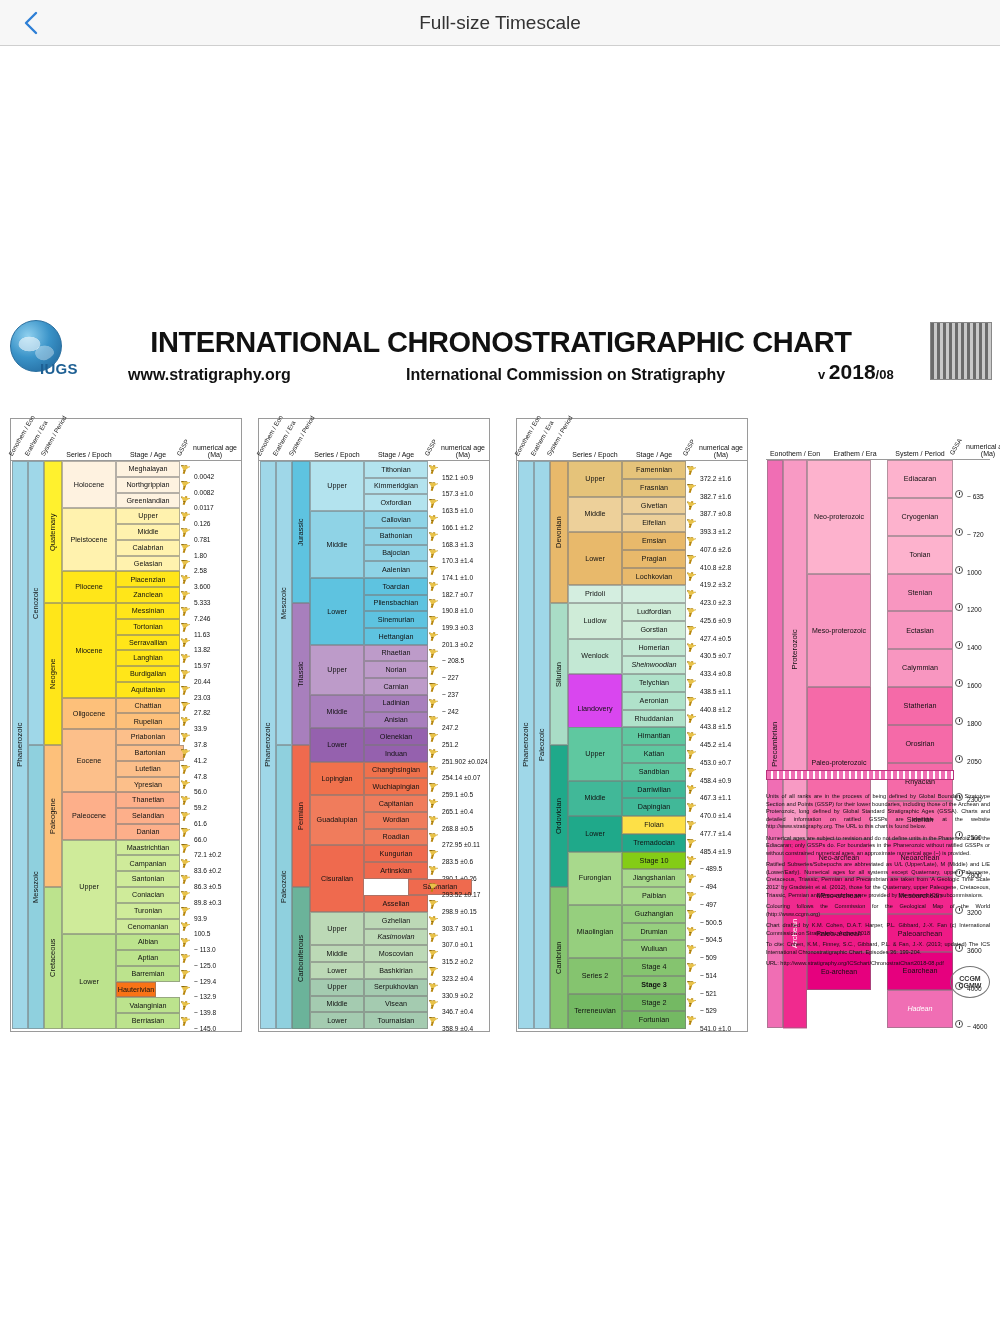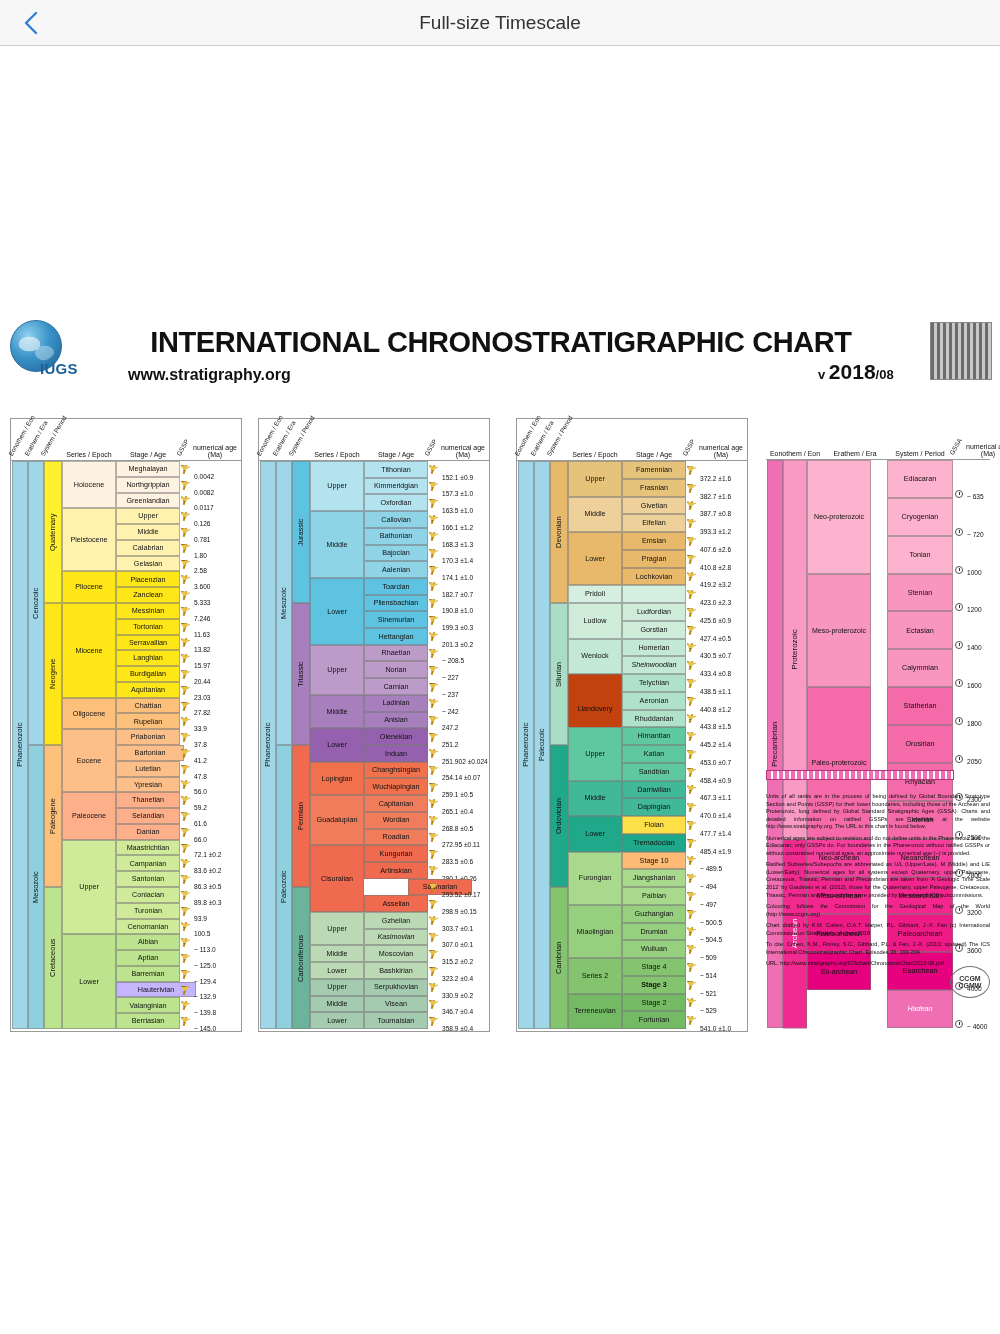--- a/index.html
+++ b/index.html
@@ -153,20 +153,21 @@
 <div class="chart-wrap">
   <div class="chart">
 
     <div class="chart-header">
       <div class="iugs-logo">
         <div class="globe"></div>
         <div class="iugs-text">IUGS</div>
       </div>
       <div class="main-title">INTERNATIONAL CHRONOSTRATIGRAPHIC CHART</div>
       <div class="site-url">www.stratigraphy.org</div>
+      <div class="ics-name">International Commission on Stratigraphy</div>
       <div class="version">
         <span>v</span>
         <b>2018</b><span>/08</span>
       </div>
       <div class="barcode"></div>
     </div>
 
     <div id="panels">
         <div class="col c1" style="left: 2px; width: 232px;">
           <div class="colhead">
@@ -286,21 +287,21 @@
             <div class="cell" style="left: 51px; top: 378.667px; width: 54px; height: 94.6667px; background: rgb(207, 235, 154);">Upper</div>
             <div class="cell" style="left: 105px; top: 473.333px; width: 64px; height: 15.7778px; background: rgb(188, 227, 141);">Albian</div>
             <div class="gssp" style="left: 170px; top: 477.222px;"></div>
             <div class="age" style="left: 183px; top: 485.111px;">~ 113.0</div>
             <div class="cell" style="left: 105px; top: 489.111px; width: 64px; height: 15.7778px; background: rgb(188, 227, 141);">Aptian</div>
             <div class="gssp" style="left: 170px; top: 493px;"></div>
             <div class="age" style="left: 183px; top: 500.889px;">~ 125.0</div>
             <div class="cell" style="left: 105px; top: 504.889px; width: 64px; height: 15.7778px; background: rgb(188, 227, 141);">Barremian</div>
             <div class="gssp" style="left: 170px; top: 508.778px;"></div>
             <div class="age" style="left: 183px; top: 516.667px;">~ 129.4</div>
-            <div class="cell" style="left: 105px; top: 520.667px; width: 80px; height: 15.7778px; background: #c4b5fd;">Hauterivian</div>
+            <div class="cell" style="left: 105px; top: 520.667px; width: 40px; height: 15.7778px; background: #f97316;">Hauterivian</div>
             <div class="gssp" style="left: 170px; top: 524.556px;"></div>
             <div class="age" style="left: 183px; top: 532.444px;">~ 132.9</div>
             <div class="cell" style="left: 105px; top: 536.444px; width: 64px; height: 15.7778px; background: rgb(188, 227, 141);">Valanginian</div>
             <div class="gssp" style="left: 170px; top: 540.333px;"></div>
             <div class="age" style="left: 183px; top: 548.222px;">~ 139.8</div>
             <div class="cell" style="left: 105px; top: 552.222px; width: 64px; height: 15.7778px; background: rgb(188, 227, 141);">Berriasian</div>
             <div class="gssp" style="left: 170px; top: 556.111px;"></div>
             <div class="age" style="left: 183px; top: 564px;">~ 145.0</div>
             <div class="cell" style="left: 51px; top: 473.333px; width: 54px; height: 94.6667px; background: rgb(188, 227, 141);">Lower</div>
           </div>
@@ -503,21 +504,21 @@
             <div class="cell" style="left: 51px; top: 177.5px; width: 54px; height: 35.5px; background: rgb(195, 232, 212);">Wenlock</div>
             <div class="cell" style="left: 105px; top: 213px; width: 64px; height: 17.75px; background: rgb(176, 226, 202);">Telychian</div>
             <div class="gssp" style="left: 170px; top: 217.875px;"></div>
             <div class="age" style="left: 183px; top: 226.75px;">438.5 ±1.1</div>
             <div class="cell" style="left: 105px; top: 230.75px; width: 64px; height: 17.75px; background: rgb(176, 226, 202);">Aeronian</div>
             <div class="gssp" style="left: 170px; top: 235.625px;"></div>
             <div class="age" style="left: 183px; top: 244.5px;">440.8 ±1.2</div>
             <div class="cell" style="left: 105px; top: 248.5px; width: 64px; height: 17.75px; background: rgb(176, 226, 202);">Rhuddanian</div>
             <div class="gssp" style="left: 170px; top: 253.375px;"></div>
             <div class="age" style="left: 183px; top: 262.25px;">443.8 ±1.5</div>
-            <div class="cell" style="left: 51px; top: 213px; width: 54px; height: 70px; background: #c2410c;">Llandovery</div>
+            <div class="cell" style="left: 51px; top: 213px; width: 54px; height: 70px; background: #d946ef;">Llandovery</div>
             <div class="cell" style="left: 105px; top: 266.25px; width: 64px; height: 17.75px; background: rgb(95, 200, 160);">Hirnantian</div>
             <div class="gssp" style="left: 170px; top: 271.125px;"></div>
             <div class="age" style="left: 183px; top: 280px;">445.2 ±1.4</div>
             <div class="cell" style="left: 105px; top: 284px; width: 64px; height: 17.75px; background: rgb(95, 200, 160);">Katian</div>
             <div class="gssp" style="left: 170px; top: 288.875px;"></div>
             <div class="age" style="left: 183px; top: 297.75px;">453.0 ±0.7</div>
             <div class="cell" style="left: 105px; top: 301.75px; width: 64px; height: 17.75px; background: rgb(95, 200, 160);">Sandbian</div>
             <div class="gssp" style="left: 170px; top: 306.625px;"></div>
             <div class="age" style="left: 183px; top: 315.5px;">458.4 ±0.9</div>
             <div class="cell" style="left: 51px; top: 266.25px; width: 54px; height: 53.25px; background: rgb(95, 200, 160);">Upper</div>
@@ -528,21 +529,21 @@
             <div class="gssp" style="left: 170px; top: 342.125px;"></div>
             <div class="age" style="left: 183px; top: 351px;">470.0 ±1.4</div>
             <div class="cell" style="left: 51px; top: 319.5px; width: 54px; height: 35.5px; background: rgb(65, 184, 152);">Middle</div>
             <div class="cell" style="left: 105px; top: 355px; width: 64px; height: 17.75px; background: #fde047;">Floian</div>
             <div class="gssp" style="left: 170px; top: 359.875px;"></div>
             <div class="age" style="left: 183px; top: 368.75px;">477.7 ±1.4</div>
             <div class="cell" style="left: 105px; top: 372.75px; width: 64px; height: 17.75px; background: rgb(31, 169, 138);">Tremadocian</div>
             <div class="gssp" style="left: 170px; top: 377.625px;"></div>
             <div class="age" style="left: 183px; top: 386.5px;">485.4 ±1.9</div>
             <div class="cell" style="left: 51px; top: 355px; width: 54px; height: 35.5px; background: rgb(31, 169, 138);">Lower</div>
-            <div class="cell" style="left: 105px; top: 390.5px; width: 64px; height: 17.75px; background: #fdba74;">Stage 10</div>
+            <div class="cell" style="left: 105px; top: 390.5px; width: 64px; height: 17.75px; background: #84cc16;">Stage 10</div>
             <div class="gssp" style="left: 170px; top: 395.375px;"></div>
             <div class="age" style="left: 183px; top: 404.25px;">~ 489.5</div>
             <div class="cell" style="left: 105px; top: 408.25px; width: 64px; height: 17.75px; background: rgb(168, 217, 140);">Jiangshanian</div>
             <div class="gssp" style="left: 170px; top: 413.125px;"></div>
             <div class="age" style="left: 183px; top: 422px;">~ 494</div>
             <div class="cell" style="left: 105px; top: 426px; width: 64px; height: 17.75px; background: rgb(168, 217, 140);">Paibian</div>
             <div class="gssp" style="left: 170px; top: 430.875px;"></div>
             <div class="age" style="left: 183px; top: 439.75px;">~ 497</div>
             <div class="cell" style="left: 51px; top: 390.5px; width: 54px; height: 53.25px; background: rgb(168, 217, 140);">Furongian</div>
             <div class="cell" style="left: 105px; top: 443.75px; width: 64px; height: 17.75px; background: rgb(150, 207, 126);">Guzhangian</div>

